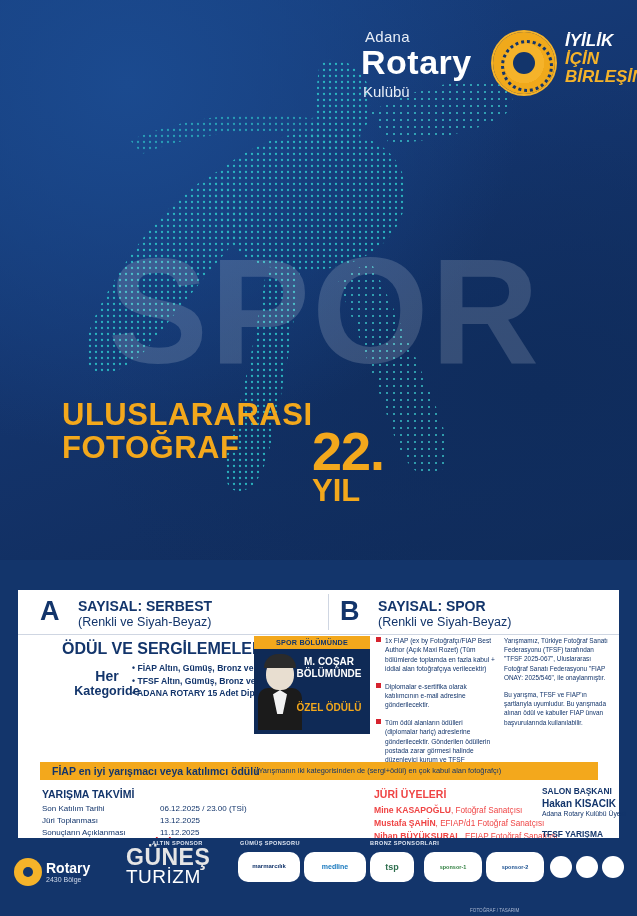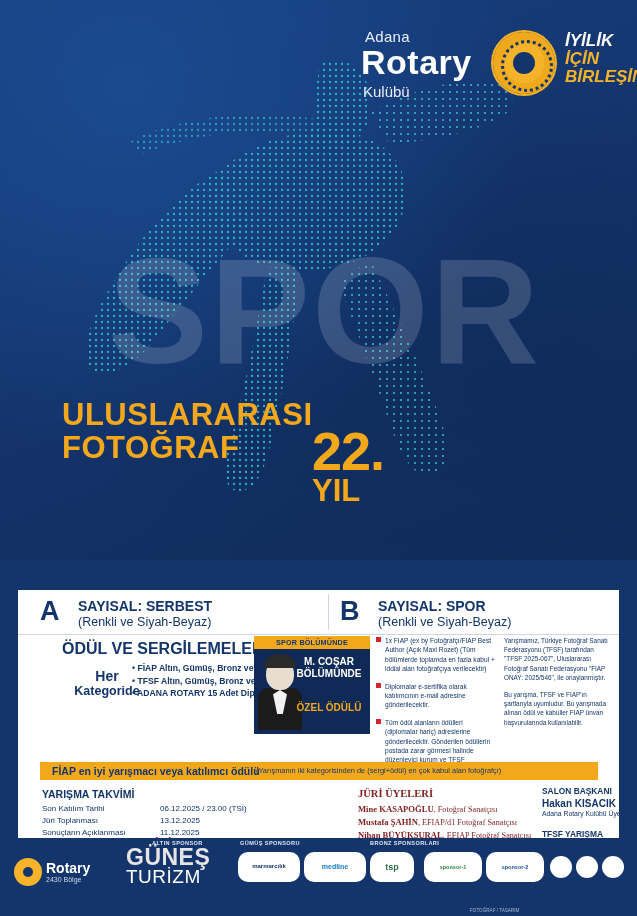--- a/index.html
+++ b/index.html
@@ -99,21 +99,21 @@
   .ribbon .a{position:absolute;left:12px;top:3px;font-size:10.5px;font-weight:bold;color:#13356b;}
   .ribbon .b{position:absolute;left:216px;top:4px;font-size:7.4px;color:#13356b;}
 
   .takvim{position:absolute;left:24px;top:198px;width:300px;color:#13356b;}
   .takvim .h{font-size:10.5px;font-weight:bold;margin-bottom:3px;}
   .takvim table{border-collapse:collapse;font-size:8px;line-height:11px;}
   .takvim td{padding:0 0 1px 0;vertical-align:top;}
   .takvim td.k{width:118px;}
   .son-kat{position:absolute;left:24px;top:246px;font-size:13px;font-weight:bold;color:#d6232e;}
 
-  .juri{position:absolute;left:340px;top:198px;color:#7f1d1d;font-family:Liberation Serif, serif;}
+  .juri{position:absolute;left:356px;top:198px;color:#ef4444;}
   .juri .h{font-size:10.5px;font-weight:bold;margin-bottom:4px;}
   .juri .p{font-size:8.2px;line-height:12px;}
   .juri .p b{font-size:8.6px;}
   .juri .yedek{font-size:8px;margin-top:8px;}
 
   .salon{position:absolute;left:524px;top:196px;width:110px;color:#13356b;text-align:left;}
   .salon .h{font-size:8.4px;font-weight:bold;}
   .salon .n{font-size:10px;font-weight:bold;margin-top:2px;}
   .salon .s{font-size:6.8px;margin-top:1px;}
   .salon .h2{font-size:8.4px;font-weight:bold;margin-top:12px;line-height:10px;}

